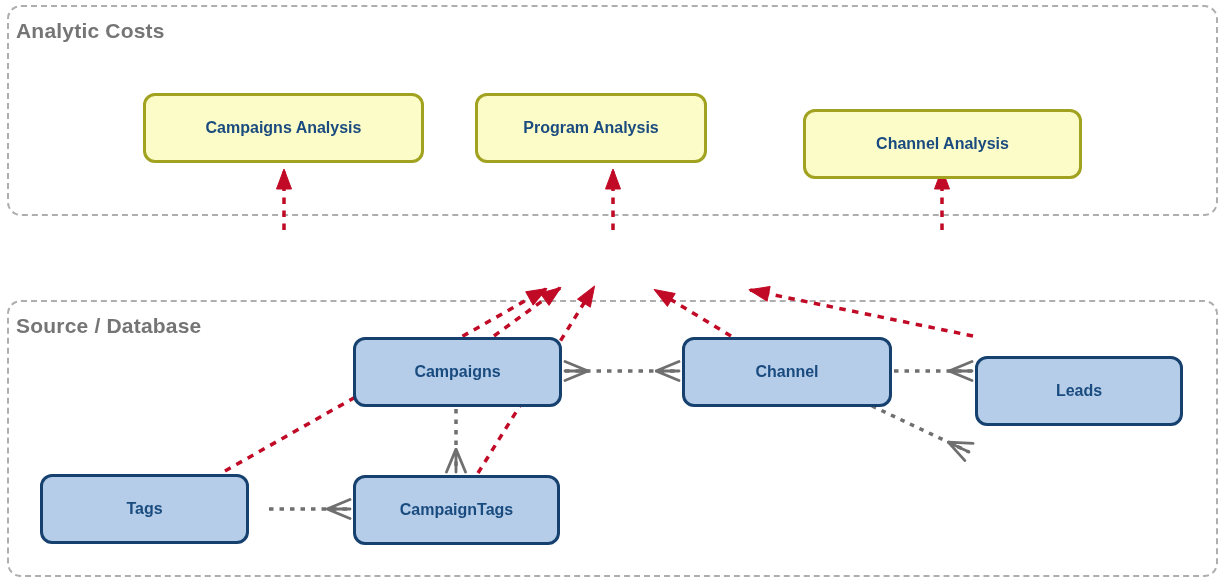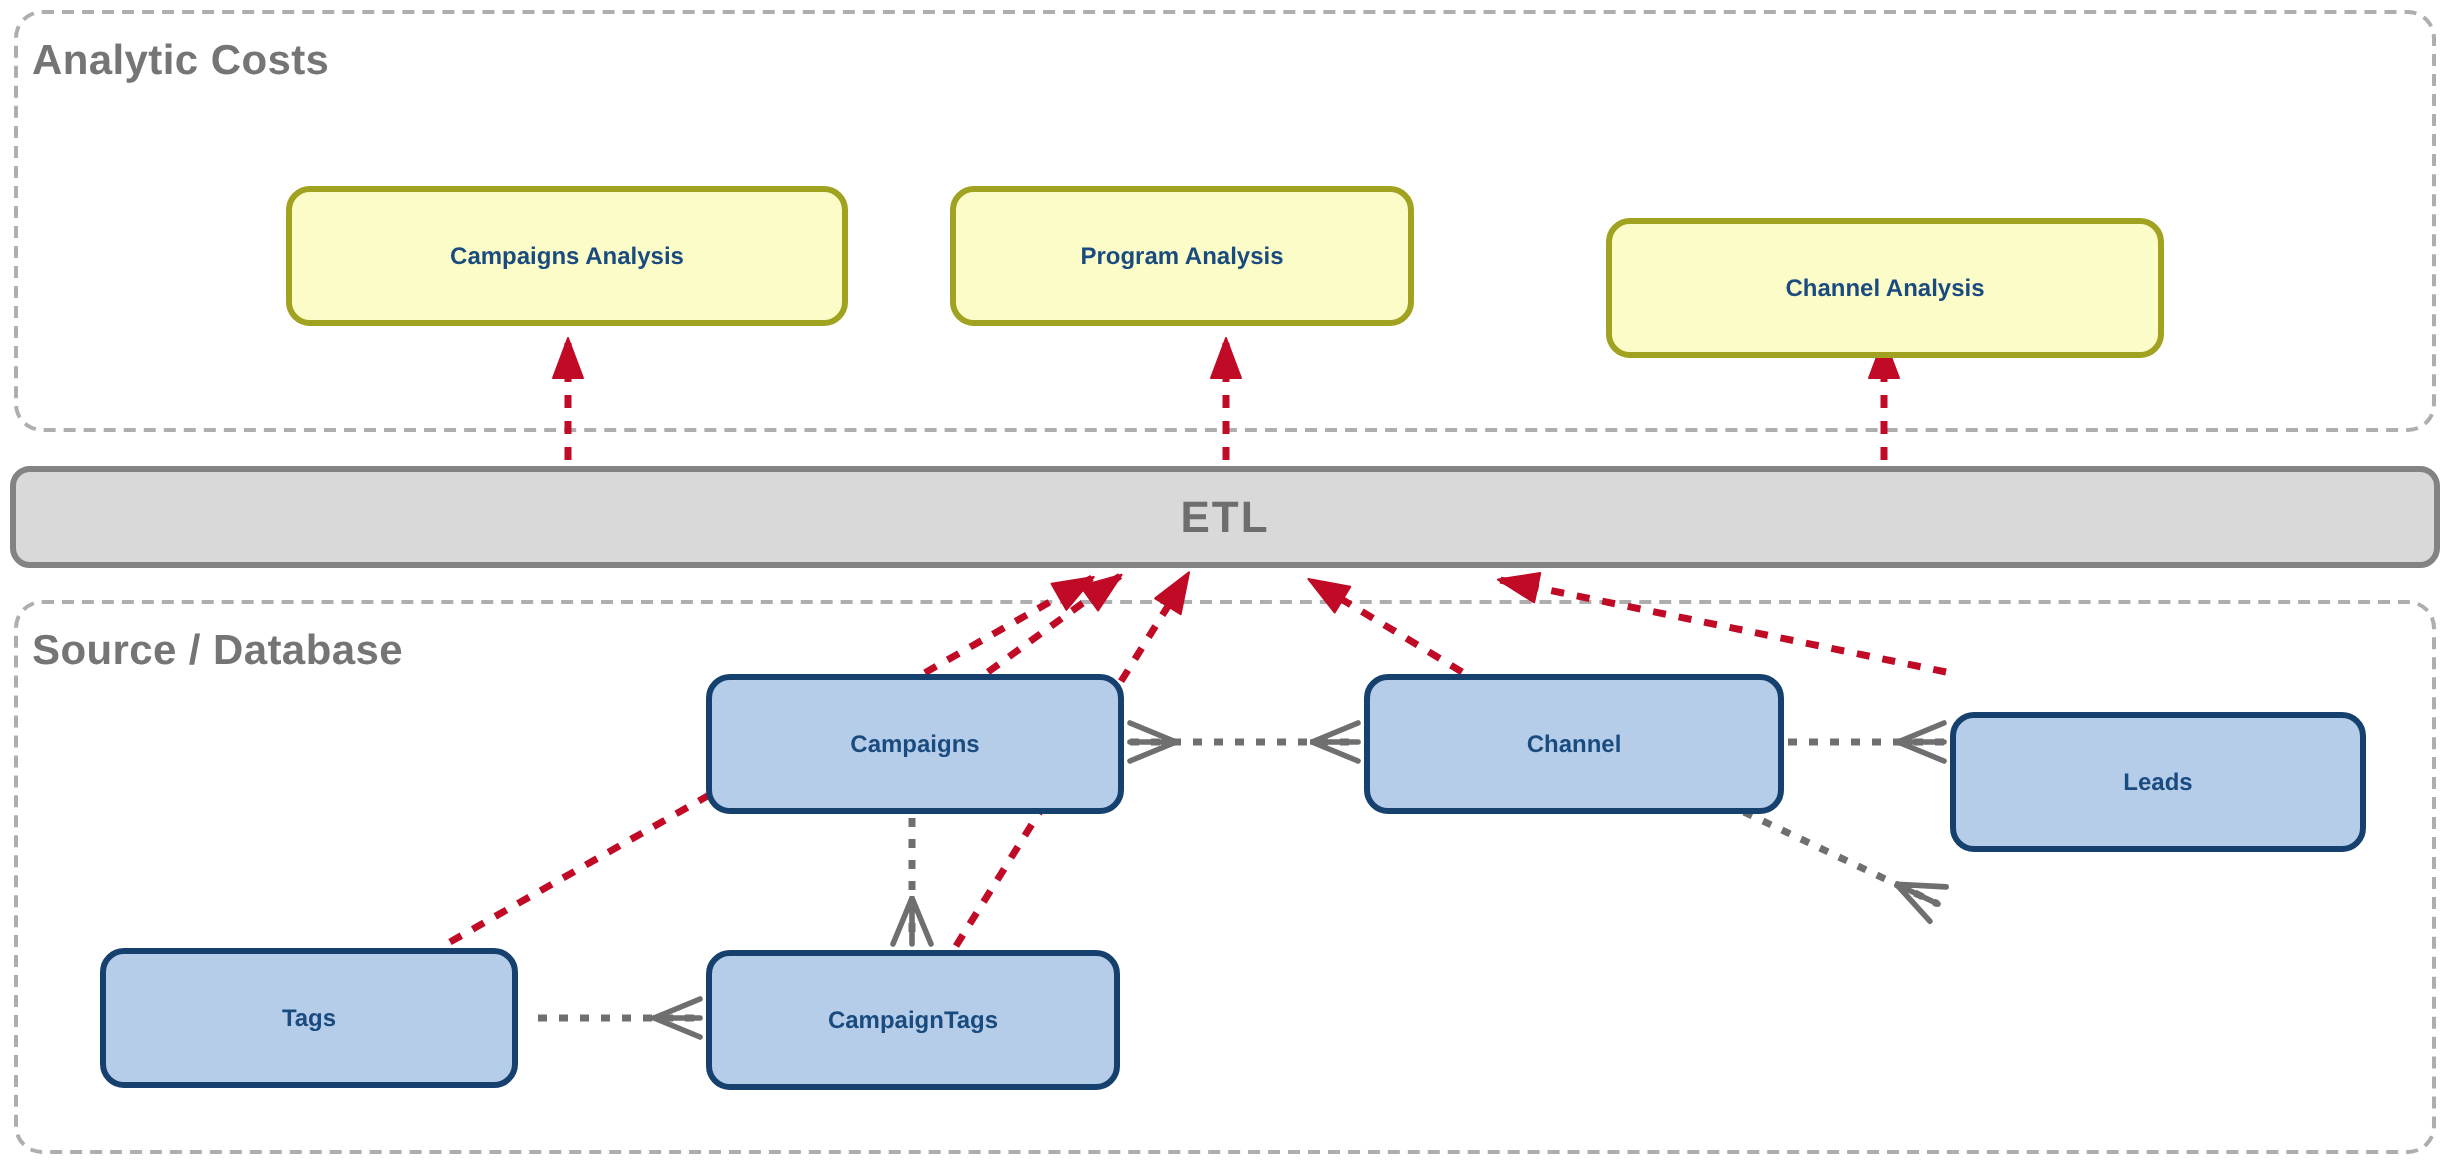--- a/index.html
+++ b/index.html
@@ -23,50 +23,47 @@
   .etl-bar span{font-size:22px;font-weight:bold;color:var(--etl-text,#6E6E6E);letter-spacing:1px;}
 
   
   svg.wires{position:absolute;left:0;top:0;width:1226px;height:586px;z-index:2;}
   .wire-red{stroke:var(--red-arrow,#C00A26);stroke-width:3.5;fill:none;stroke-dasharray:6.5 6.5;}
   .wire-gray{stroke:var(--gray-line,#6F6F6F);stroke-width:3.5;fill:none;stroke-dasharray:4.5 6;}
 
   
   .node{position:absolute;box-sizing:border-box;border-radius:12px;z-index:3;
         display:flex;align-items:center;justify-content:center;
-        font-size:12px;font-weight:bold;color:var(--navy-text,#1A4B7F);white-space:nowrap;}
+        font-size:16px;font-weight:bold;color:var(--navy-text,#1A4B7F);white-space:nowrap;}
   .node.analysis{background:var(--yellow-node-fill,#FCFCC9);
                  border:3px solid var(--olive-node-border,#A1A21F);top:93px;height:70px;}
   .node.table{background:var(--blue-node-fill,#B5CDE9);
               border:3px solid var(--blue-node-border,#16416F);}
   #n-campaigns-analysis{left:143px;width:281px;}
   #n-program-analysis{left:475px;width:232px;}
   #n-channel-analysis{left:803px;width:279px;margin-top:16px;}
   #n-campaigns{left:353px;top:337px;width:209px;height:70px;}
   #n-channel{left:682px;top:337px;width:210px;height:70px;}
   #n-leads{left:975px;top:356px;width:208px;height:70px;}
-  #n-tags{left:50px;top:474px;width:209px;height:70px;}
+  #n-tags{left:40px;top:474px;width:209px;height:70px;}
   #n-campaign-tags{left:353px;top:475px;width:207px;height:70px;}
   #n-costs{left:975px;top:458px;width:208px;height:69px;}
 </style>
 </head>
 <body>
 
 <div class="stage">
 
   <div class="container analytic">
     <span class="container-label">Analytic Costs</span>
   </div>
   <div class="container source">
     <span class="container-label">Source / Database</span>
   </div>
 
-  <div class="etl-bar">
-    <span>ETL</span>
-  </div>
 
   <svg class="wires" viewBox="0 0 1226 586" xmlns="http://www.w3.org/2000/svg">
     <defs>
       <marker id="arrowRed" markerUnits="userSpaceOnUse" markerWidth="24" markerHeight="18" refX="20" refY="8.5" orient="auto">
         <path d="M1,1 L21,8.5 L1,16 Z" fill="#C00A26" stroke="#C00A26" stroke-linejoin="round"></path>
       </marker>
       <marker id="crowFoot" markerUnits="userSpaceOnUse" markerWidth="27" markerHeight="25" refX="24" refY="11.5" orient="auto-start-reverse">
         <path d="M1,11.5 L24,2 M1,11.5 L24,21 M1,11.5 L24,11.5" fill="none" stroke="#6F6F6F" stroke-width="2.8" stroke-linecap="round"></path>
       </marker>
     </defs>

